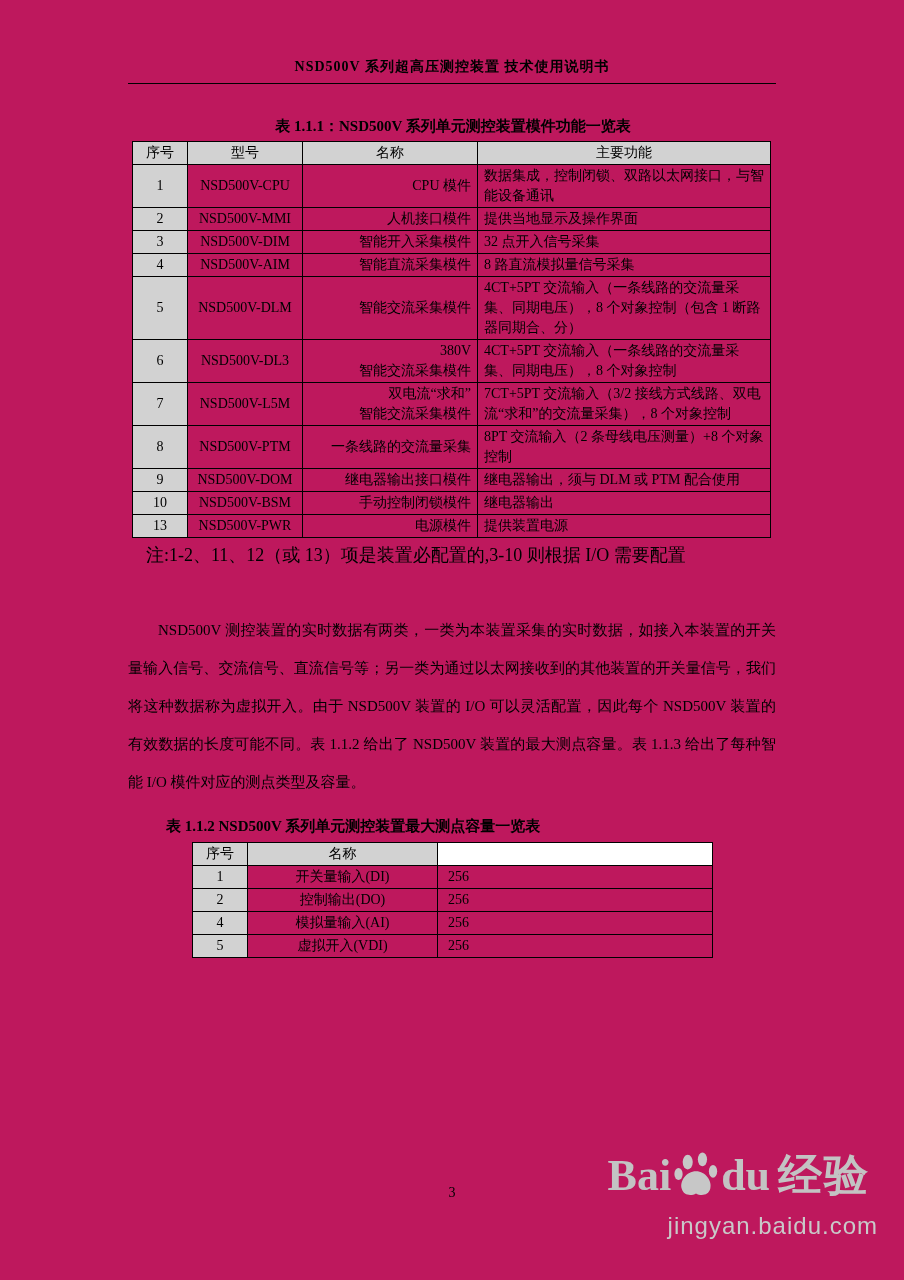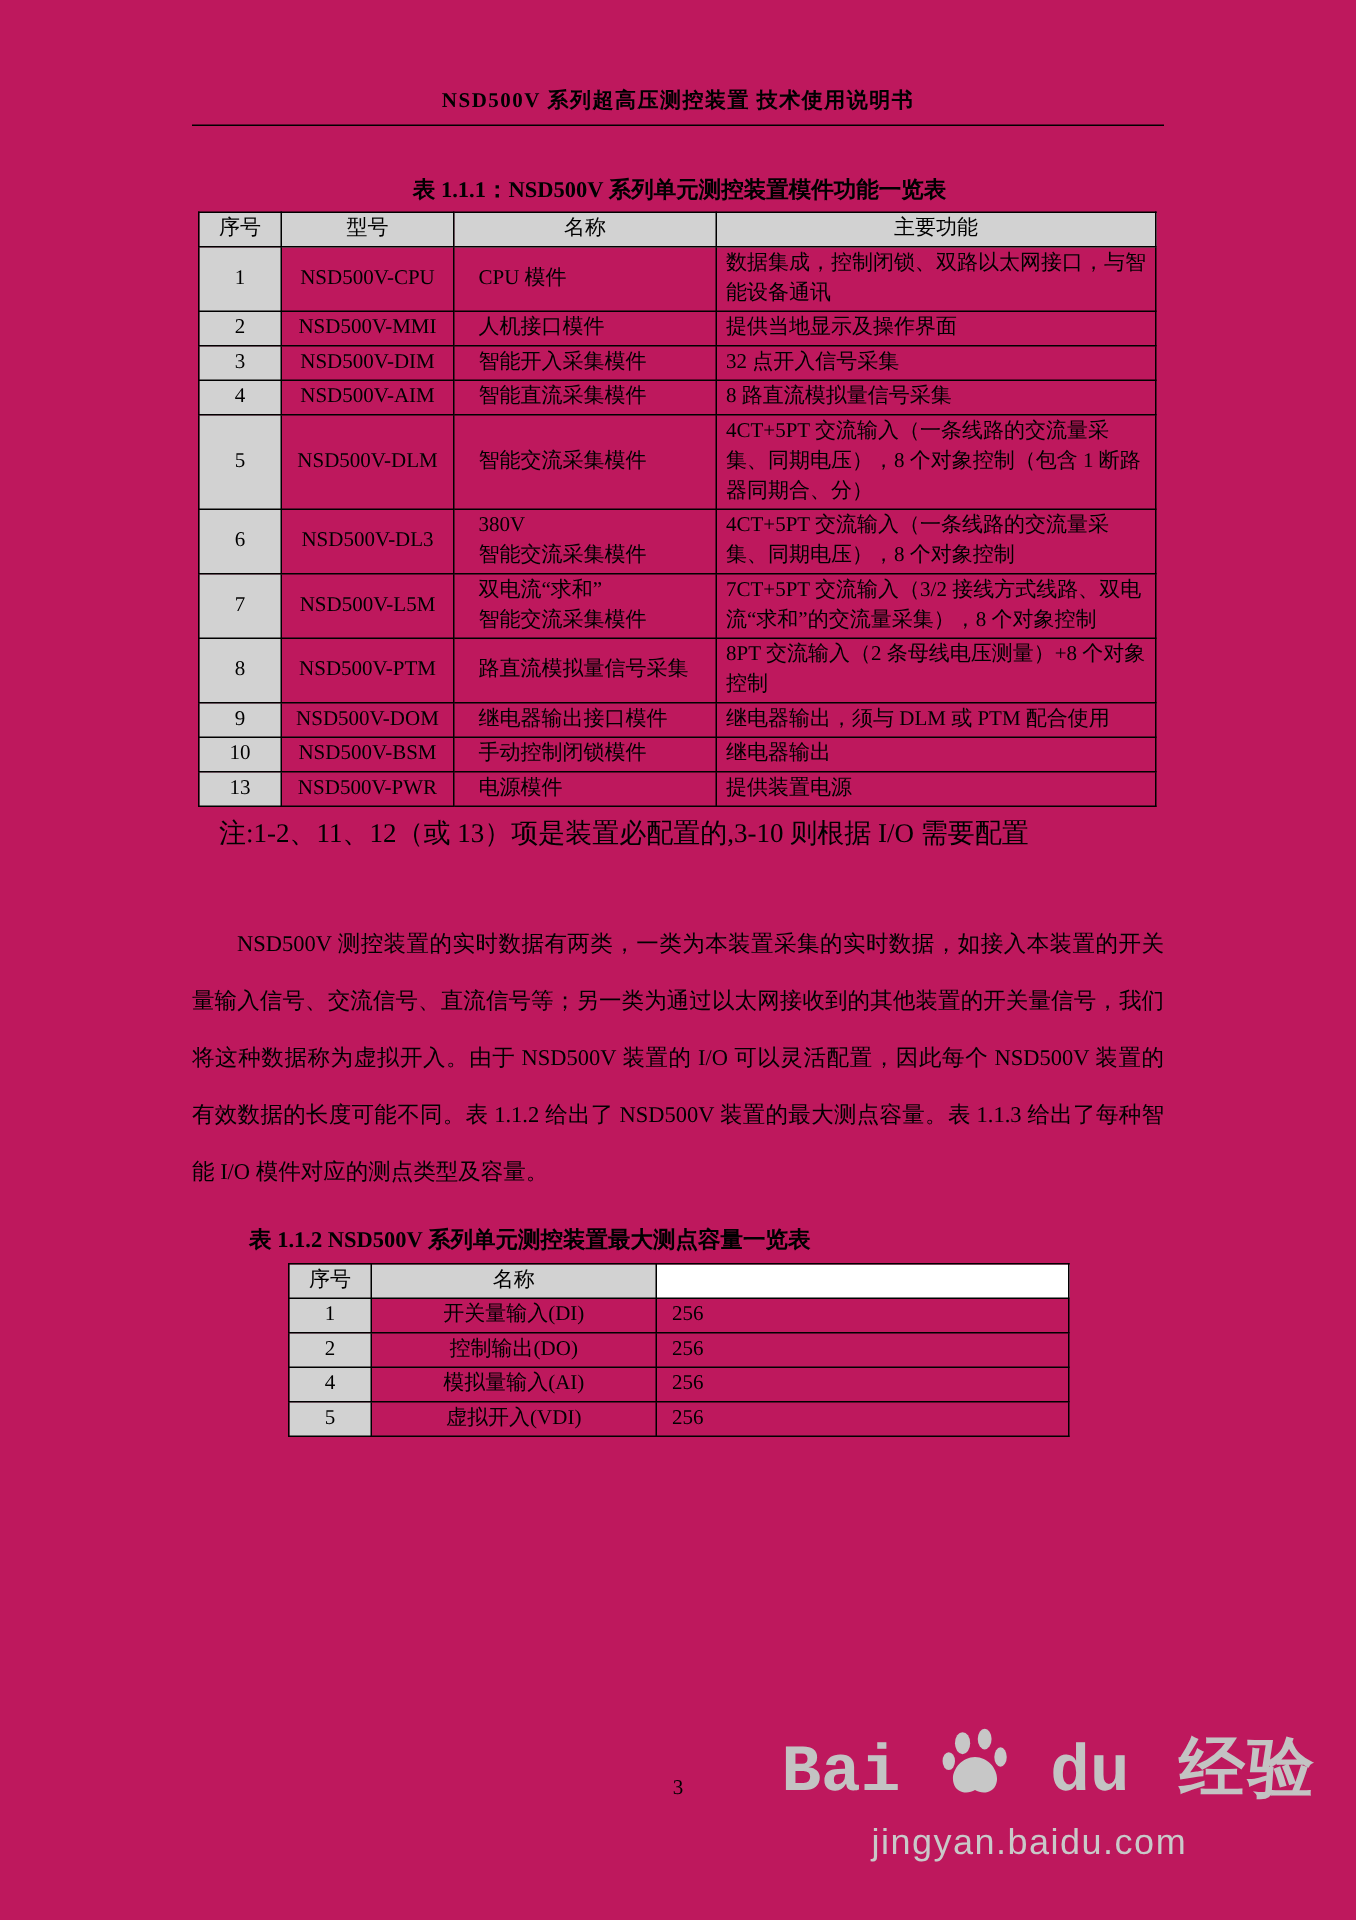--- a/index.html
+++ b/index.html
@@ -40,21 +40,21 @@
     border: 1px solid #000;
     padding: 1px 6px;
     font-size: 14px;
     line-height: 20px;
     font-weight: normal;
     vertical-align: middle;
   }
   th { background: #d2d2d2; text-align: center; }
   td.no { background: #d2d2d2; text-align: center; }
   td.model { text-align: center; }
-  td.name { text-align: left; white-space: pre-line; padding-left: 16px; }
+  td.name { text-align: right; white-space: pre-line; padding-left: 16px; }
   td.func { text-align: left; }
   th.empty { background: #ffffff; }
   .t2 td.name2 { text-align: center; }
   .t2 td.val { text-align: left; padding-left: 10px; }
   .note {
     margin-top: 5px;
     margin-left: 18px;
     font-size: 18px;
   }
   .para {
@@ -79,27 +79,25 @@
   }
   .watermark {
     position: absolute;
     right: 26px;
     top: 1152px;
     text-align: left;
     user-select: none;
   }
   .wm-brand {
     display: flex;
-    align-items: center;
-    font-family: Liberation Mono, monospace;
+    font-family: Liberation Serif, serif;
     font-weight: bold;
     font-size: 44px;
     color: #c3c3c3;
     line-height: 48px;
-    gap: 25px;
   }
   .wm-brand .cn { margin-left: 8px; letter-spacing: 2px; }
   .wm-paw { margin: 0 2px; }
   .wm-url {
     margin-top: 4px;
     font-family: "Liberation Sans", sans-serif;
     font-size: 24px;
     color: #c9c9c9;
     letter-spacing: 1px;
     padding-left: 60px;
@@ -174,21 +172,21 @@
         <tr>
           <td class="no">7</td>
           <td class="model">NSD500V-L5M</td>
           <td class="name">双电流“求和”
 智能交流采集模件</td>
           <td class="func">7CT+5PT 交流输入（3/2 接线方式线路、双电流“求和”的交流量采集），8 个对象控制</td>
         </tr>
         <tr>
           <td class="no">8</td>
           <td class="model">NSD500V-PTM</td>
-          <td class="name">路直流模拟量信号采集</td>
+          <td class="name">一条线路的交流量采集</td>
           <td class="func">8PT 交流输入（2 条母线电压测量）+8 个对象控制</td>
         </tr>
         <tr>
           <td class="no">9</td>
           <td class="model">NSD500V-DOM</td>
           <td class="name">继电器输出接口模件</td>
           <td class="func">继电器输出，须与 DLM 或 PTM 配合使用</td>
         </tr>
         <tr>
           <td class="no">10</td>

